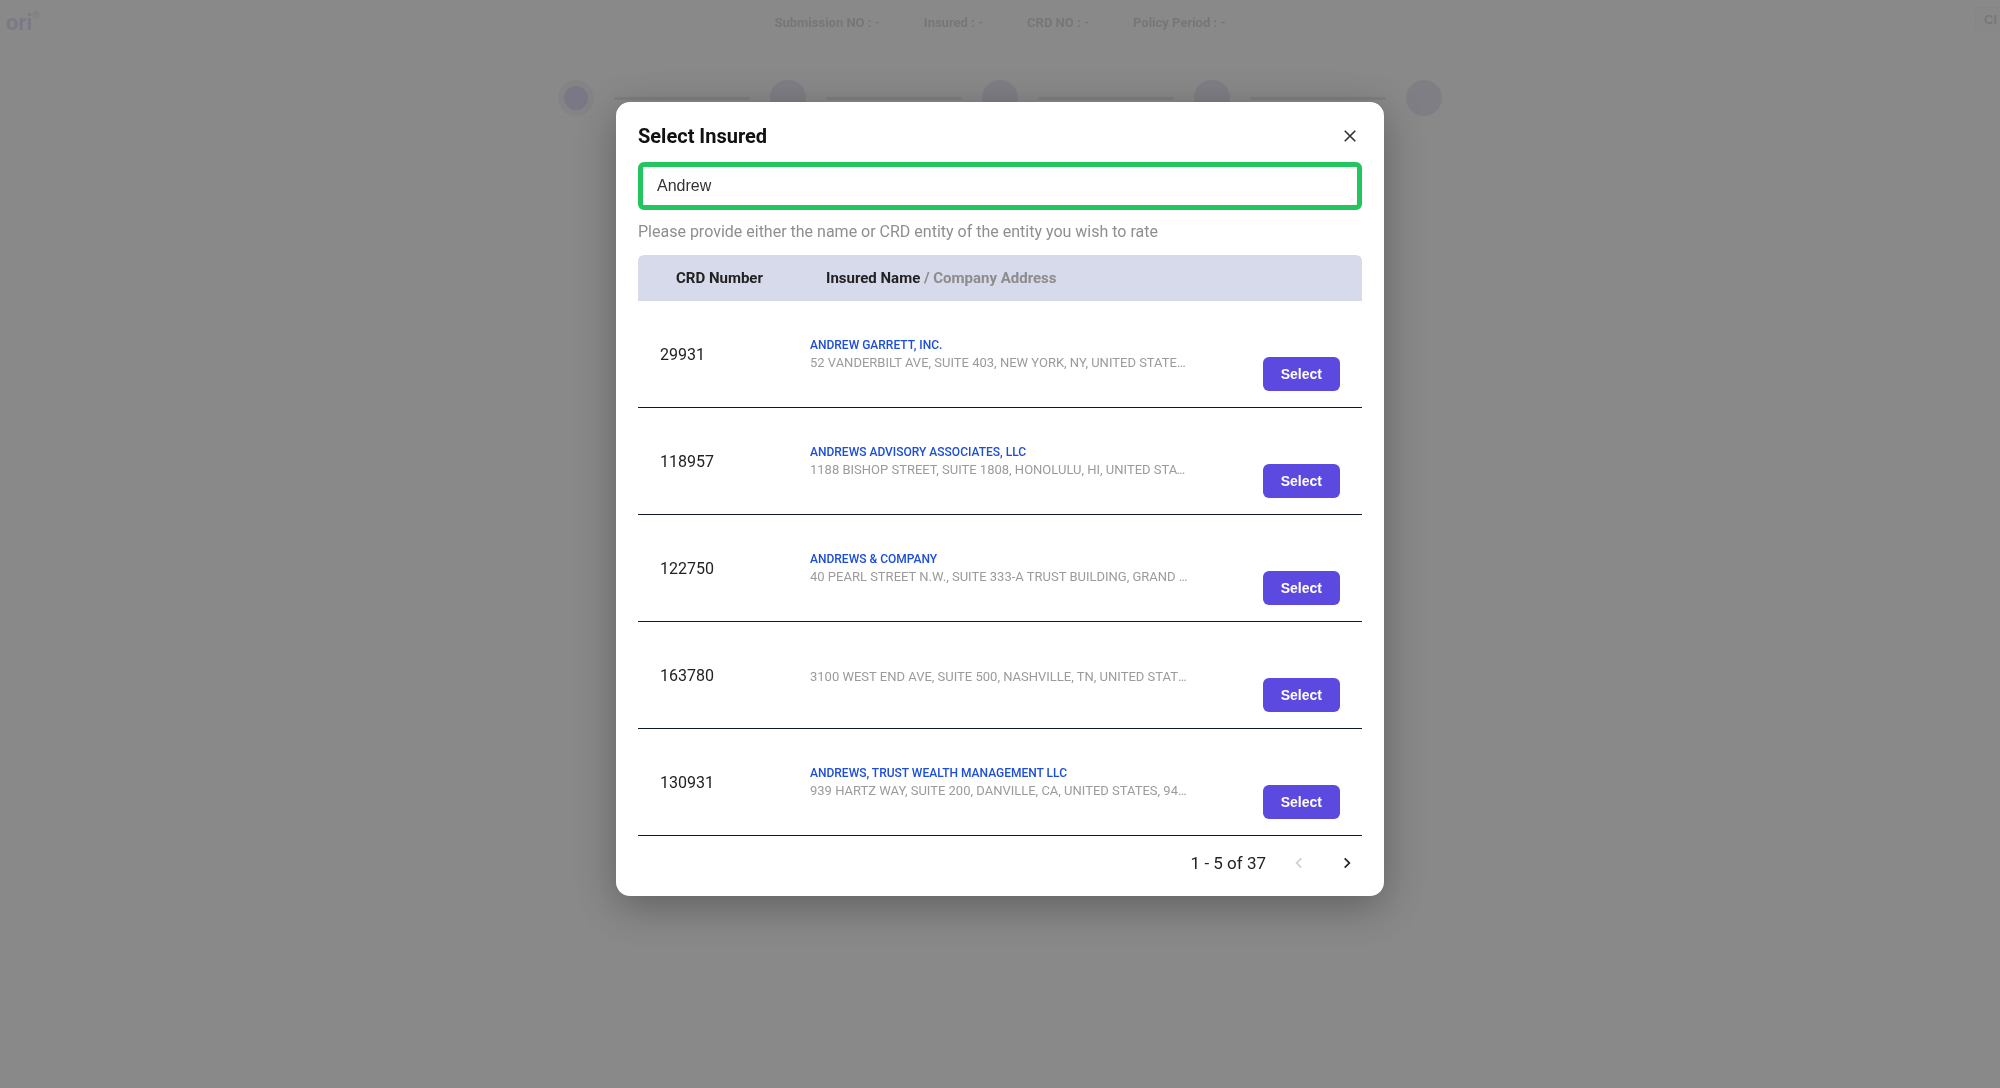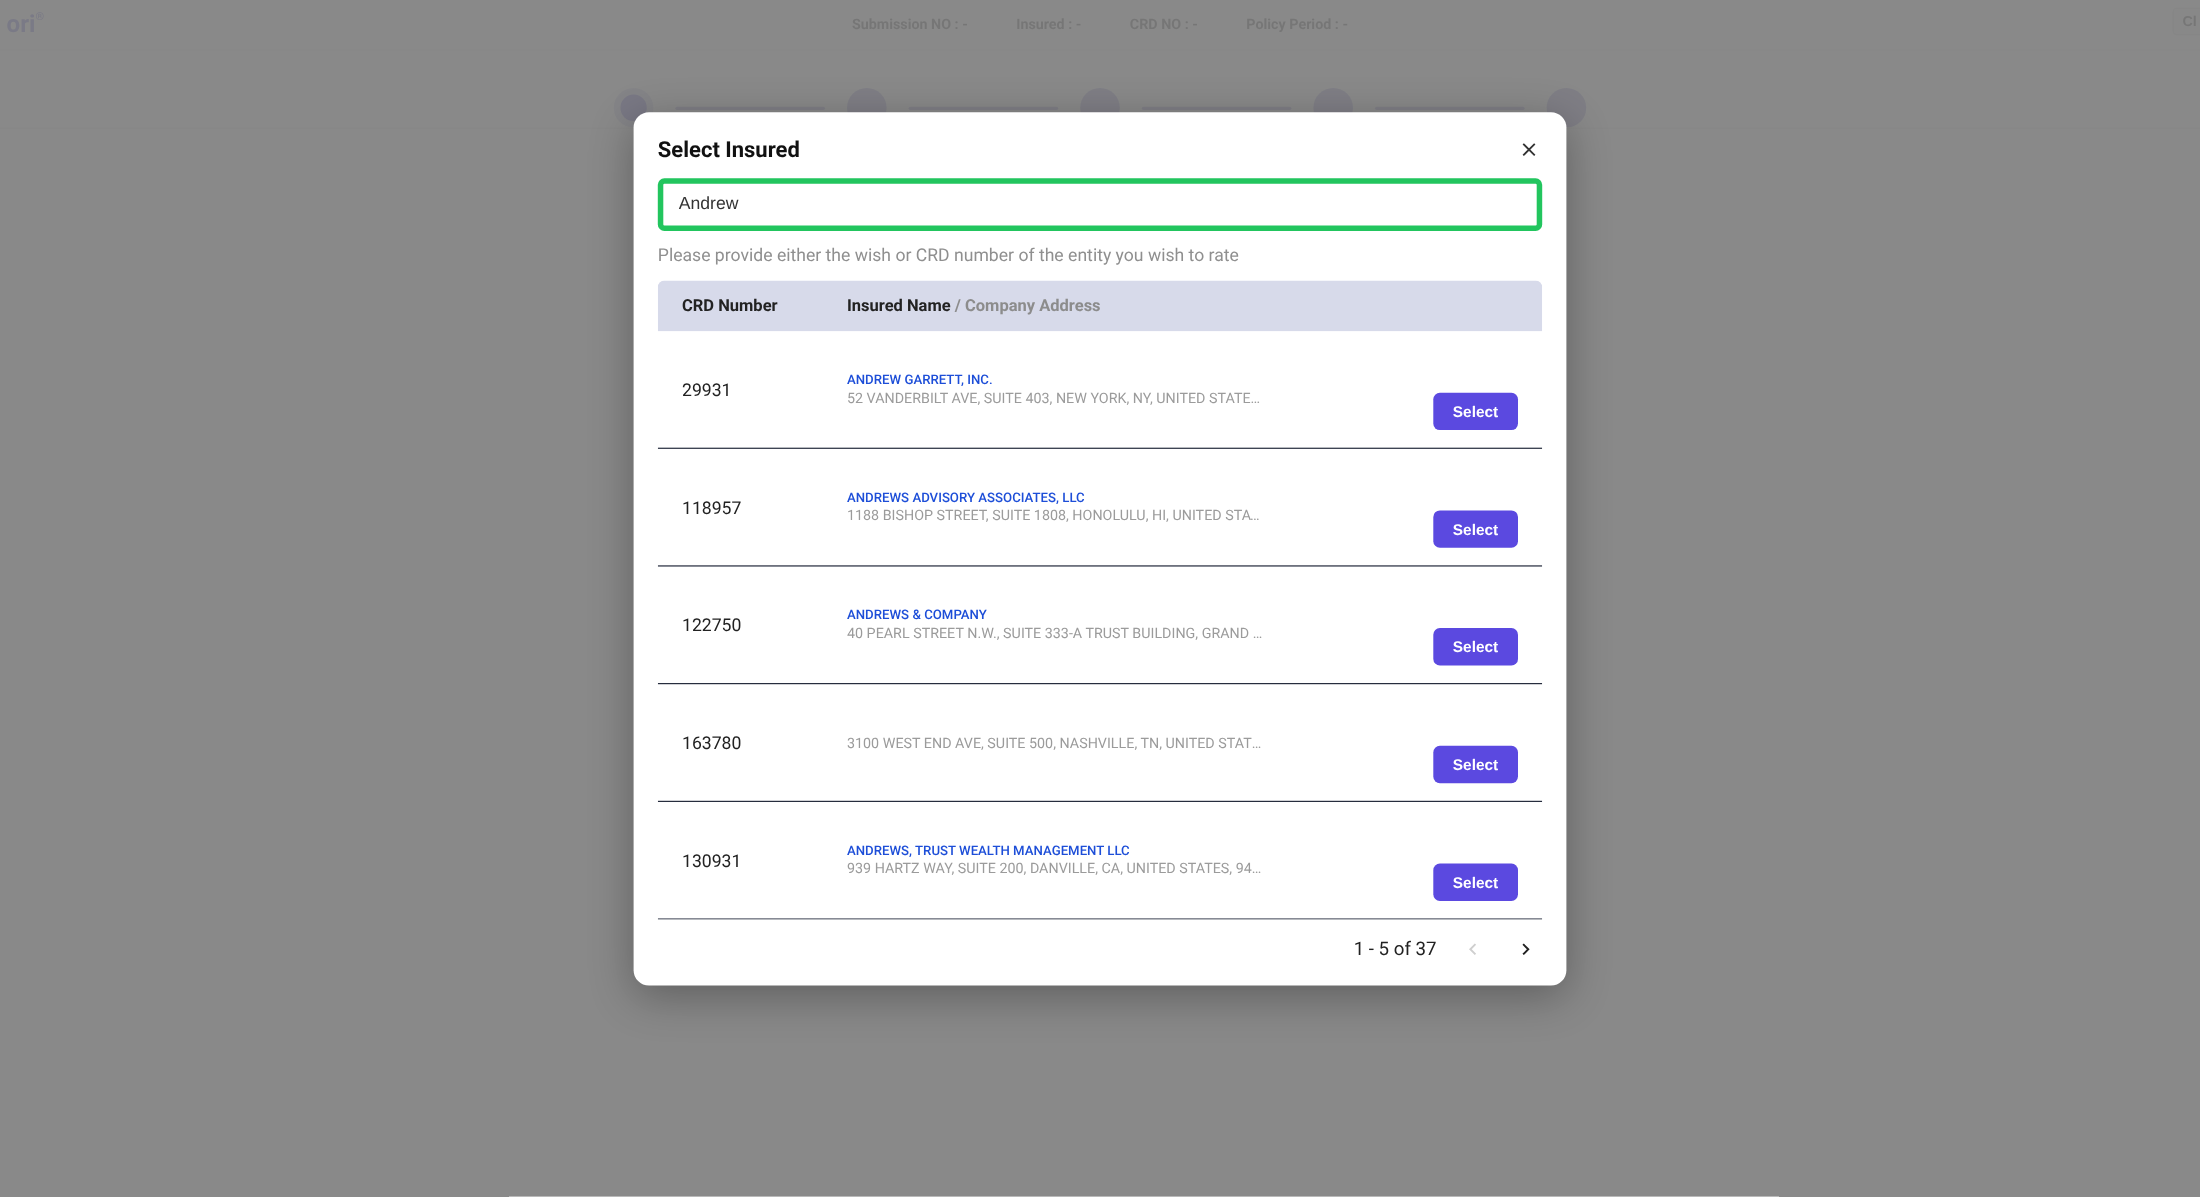--- a/index.html
+++ b/index.html
@@ -45,21 +45,21 @@
     width:136px; height:3px; background:#908dd8; margin:0 20px;
     border-radius:2px;
   }
 
   .overlay {
     position:absolute; inset:0; background:rgba(128,128,128,0.8);
     display:flex; justify-content:center; align-items:flex-start;
   }
 
   .modal {
-    width:848px; margin-top:102px;
+    width:768px; margin-top:102px;
     background:#fff; border-radius:14px; box-shadow:0 10px 40px rgba(0,0,0,0.3);
     padding: 18px 0 0 0;
     display:flex; flex-direction:column;
   }
   .modal-header {
     display:flex; justify-content:space-between; align-items:center;
     padding: 4px 22px 14px 22px;
   }
   .modal-title { font-size:20px; font-weight:700; color:#111; }
   .close-btn { cursor:pointer; width:24px; height:24px; display:flex; align-items:center; justify-content:center; }
@@ -69,21 +69,21 @@
   .search-input {
     width:100%; height:48px; border:5px solid #22c55e; border-radius:6px;
     padding:0 14px; font-size:16px; color:#333; outline:none;
   }
   .helper {
     padding: 12px 22px 14px 22px; font-size:16px; color:#8f8f8f;
   }
 
   .table { margin:0 22px; border-radius:6px 6px 0 0; overflow:hidden; }
   .thead {
-    display:flex; background:#d7daea; padding:14px 22px; font-size:15px;
+    display:flex; background:#d7daea; padding:14px 38px; font-size:15px;
     font-weight:700; color:#222;
   }
   .thead .col1 { width:150px; }
   .thead .col2 .muted { color:#8c8c8c; font-weight:700;}
   .row {
     display:flex; align-items:center; padding:16px 22px; border-bottom:1px solid #0f172a;
   }
   .row .crd { width:150px; font-size:16px; color:#222; }
   .row .info { flex:1; min-width:0; padding-right:14px; }
   .row .name { font-size:12px; color:#1d4ed8; font-weight:500; line-height:1.3; }
@@ -173,21 +173,21 @@
           <svg viewBox="0 0 24 24" fill="none">
               <path d="M5 5 L19 19 M19 5 L5 19"></path>
             </svg>
         </div>
       </div>
 
       <div class="search-wrap">
         <input class="search-input" value="Andrew" style="">
       </div>
 
-      <div class="helper">Please provide either the wish or CRD number of the entity you wish to rate</div>
+      <div class="helper">Please provide either the name or CRD entity of the entity you wish to rate</div>
 
       <div class="table">
         <div class="thead">
           <div class="col1">CRD Number</div>
           <div class="col2">
             <span>Insured Name </span><span class="muted">/ </span><span class="muted">Company Address</span>
           </div>
         </div>
 
         <div id="rows">

